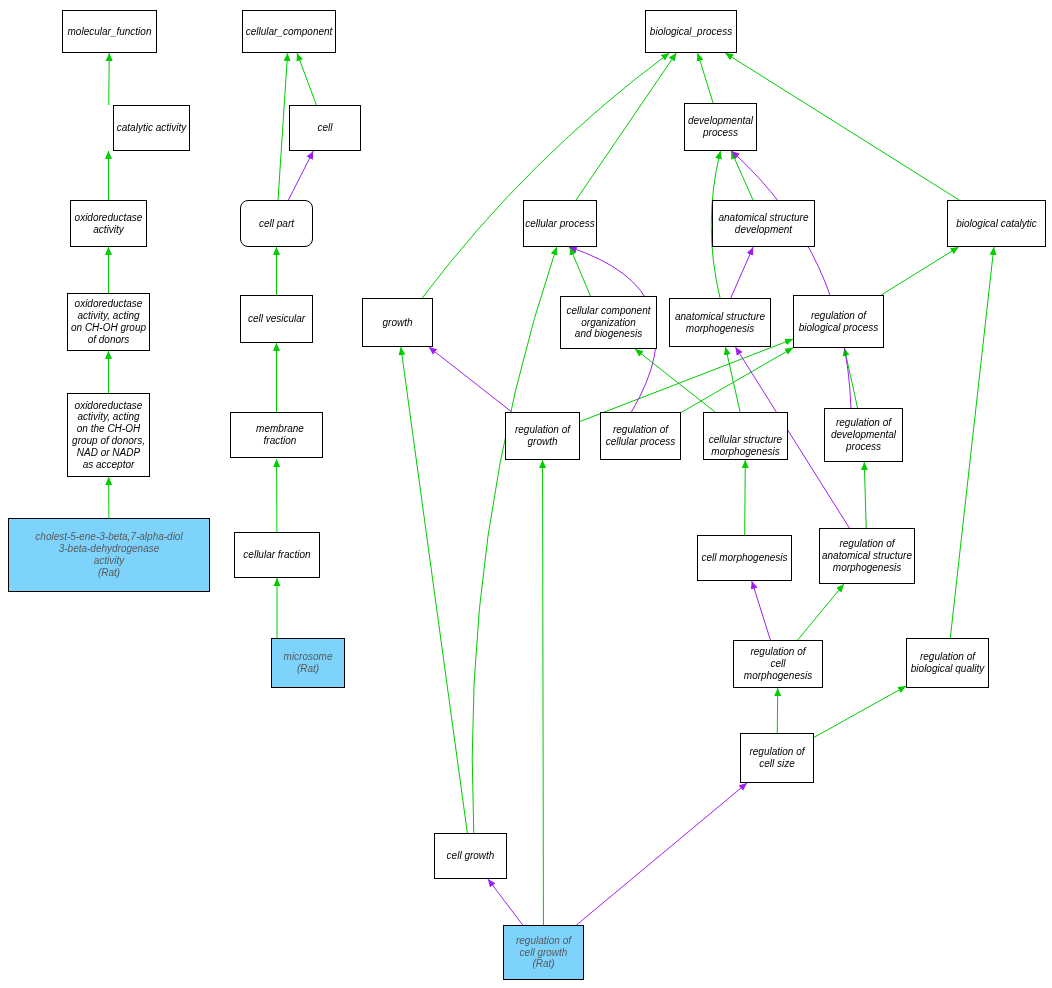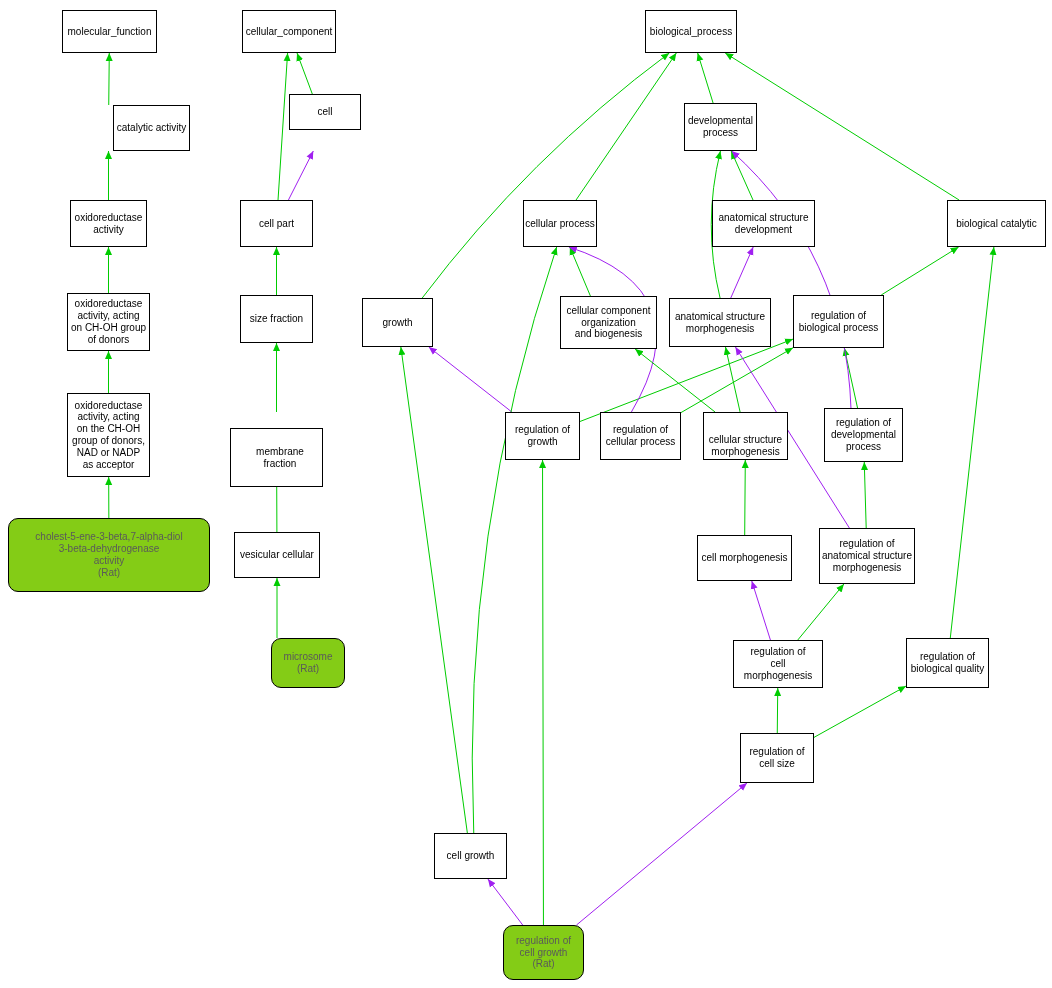--- a/index.html
+++ b/index.html
@@ -17,22 +17,22 @@
     background:#ffffff;
     border:1px solid #000000;
     display:flex;align-items:center;justify-content:center;
     text-align:center;
     font-size:10px;line-height:1.18;
     color:#000000;
     z-index:1;
     padding:1px;
     cursor:pointer;
   }
-  .node span{white-space:pre-line;display:block;width:100%;}
-  .node.highlight{background:#84cc16;color:#5a5a5a;border-radius:10px;}
+  .node span{white-space:pre-line;display:block;width:100%;font-style:italic;}
+  .node.highlight{background:#7dd3fc;color:#5a5a5a;}
 </style>
 </head>
 <body>
 
 <div class="canvas" id="graph">
   <svg id="edges" width="1052" height="988">
     <defs>
       <marker id="ah-green" markerUnits="userSpaceOnUse" markerWidth="12" markerHeight="12" refX="8" refY="4" orient="auto">
         <path d="M0,0.5 L8,4 L0,7.5 z" id="ah-green-path" fill="#00cc00"></path>
       </marker>
@@ -111,34 +111,34 @@
     </div>
     <div class="node highlight" style="left: 8px; top: 518px; width: 202px; height: 74px;">
       <span>cholest-5-ene-3-beta,7-alpha-diol
 3-beta-dehydrogenase
 activity
 (Rat)</span>
     </div>
     <div class="node" style="left: 242px; top: 10px; width: 94px; height: 43px;">
       <span>cellular_component</span>
     </div>
-    <div class="node" style="left: 289px; top: 94px; width: 72px; height: 36px; align-items: center;">
+    <div class="node" style="left: 289px; top: 105px; width: 72px; height: 46px; align-items: center;">
       <span>cell</span>
     </div>
-    <div class="node" style="left: 240px; top: 200px; width: 73px; height: 47px;">
+    <div class="node" style="left: 240px; top: 200px; width: 73px; height: 47px; border-radius: 8px;">
       <span>cell part</span>
     </div>
     <div class="node" style="left: 240px; top: 295px; width: 73px; height: 48px;">
-      <span>size fraction</span>
-    </div>
-    <div class="node" style="left: 230px; top: 428px; width: 93px; height: 59px; padding-left: 8px;">
+      <span>cell vesicular</span>
+    </div>
+    <div class="node" style="left: 230px; top: 412px; width: 93px; height: 46px; padding-left: 8px;">
       <span>membrane fraction</span>
     </div>
     <div class="node" style="left: 234px; top: 532px; width: 86px; height: 46px;">
-      <span>vesicular cellular</span>
+      <span>cellular fraction</span>
     </div>
     <div class="node highlight" style="left: 240px; top: 638px; width: 74px; height: 50px; margin-left: 31px;">
       <span>microsome
 (Rat)</span>
     </div>
     <div class="node" style="left: 645px; top: 10px; width: 92px; height: 43px;">
       <span>biological_process</span>
     </div>
     <div class="node" style="left: 684px; top: 103px; width: 73px; height: 48px;">
       <span>developmental

